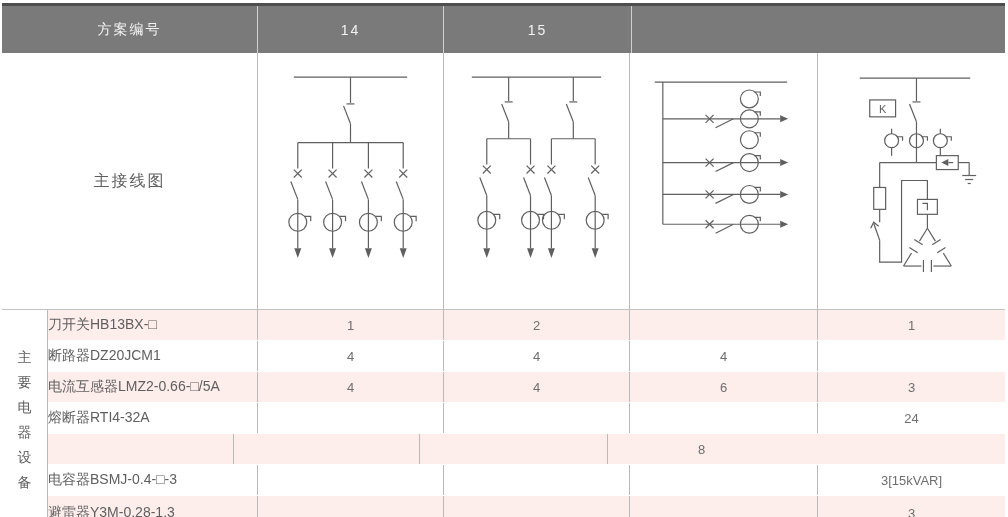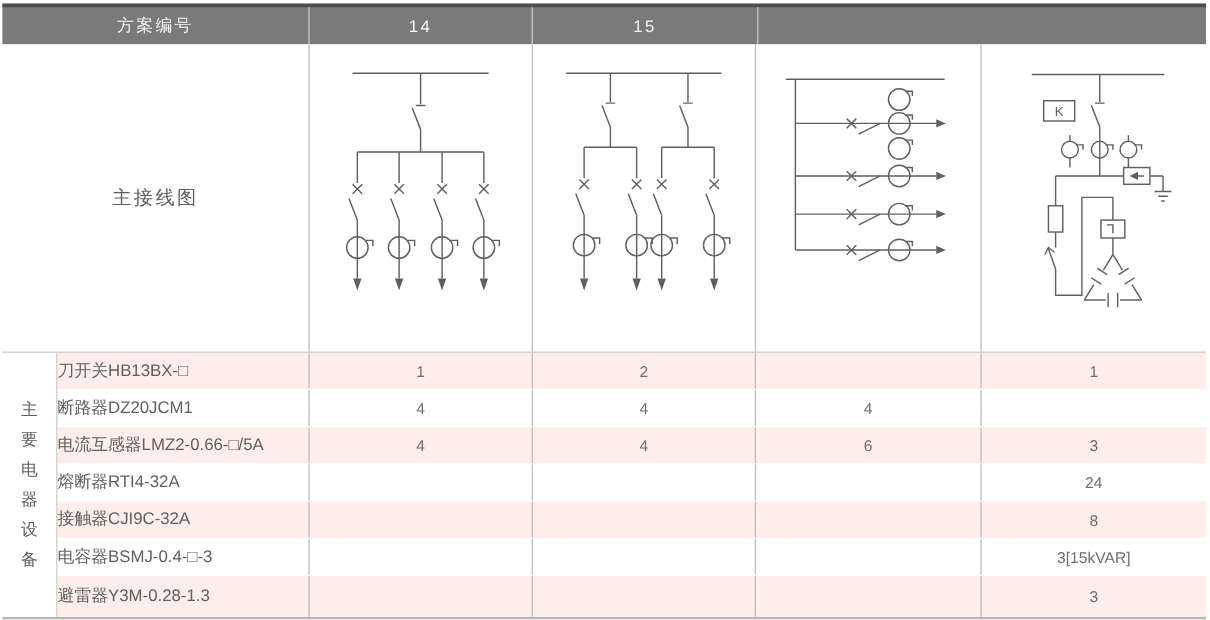--- a/index.html
+++ b/index.html
@@ -8,21 +8,21 @@
     --stroke:#5f5f5f;
   }
   *{box-sizing:border-box;margin:0;padding:0;}
   html,body{background:#fff;}
   body{font-family:"Liberation Sans","DejaVu Sans",sans-serif;}
   .page{position:relative;width:1008px;height:517px;background:#fff;overflow:hidden;}
   .tbl{position:absolute;left:2px;top:3px;width:1003px;}
   
   .c0{width:256px;} .c1{width:186px;} .c2{width:186px;} .c3{width:188px;text-align:center;} .c4{width:187px;}
   
-  .hdr{display:flex;height:34px;background:var(--header-bg);border-top:3px solid var(--header-top);}
+  .hdr{display:flex;height:50px;background:var(--header-bg);border-top:3px solid var(--header-top);}
   .hdr .cell{display:flex;align-items:center;justify-content:center;color:var(--header-ink);
     font-size:14px;letter-spacing:2px;border-right:1px solid rgba(255,255,255,.65);}
   .hdr .c4{border-right:none;}
   
   .diag-row{display:flex;height:257px;background:#fff;border-bottom:1px solid #c2c2c2;}
   .diag-row .cell{border-right:1px solid var(--border);height:100%;}
   .diag-row .c4{border-right:none;}
   .diag-label{display:flex;align-items:center;justify-content:center;color:var(--ink);
     font-size:16px;letter-spacing:2px;font-family:Liberation Mono, monospace;}
   .diag svg{display:block;width:100%;height:100%;}
@@ -310,21 +310,20 @@
 
         <div class="erow">
           <div class="name">熔断器RTI4-32A</div>
           <div class="val c1"></div>
           <div class="val c2"></div>
           <div class="val c3"></div>
           <div class="val c4">24</div>
         </div>
 
         <div class="erow alt">
-          <div class="name">接触器CJI9C-32A</div>
           <div class="val c1"></div>
           <div class="val c2"></div>
           <div class="val c3"></div>
           <div class="val c4">8</div>
         </div>
 
         <div class="erow">
           <div class="name">电容器BSMJ-0.4-□-3</div>
           <div class="val c1"></div>
           <div class="val c2"></div>

